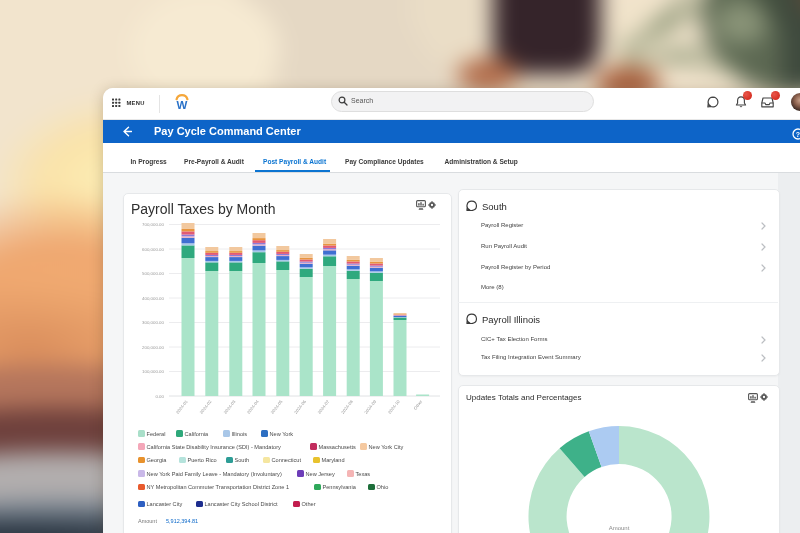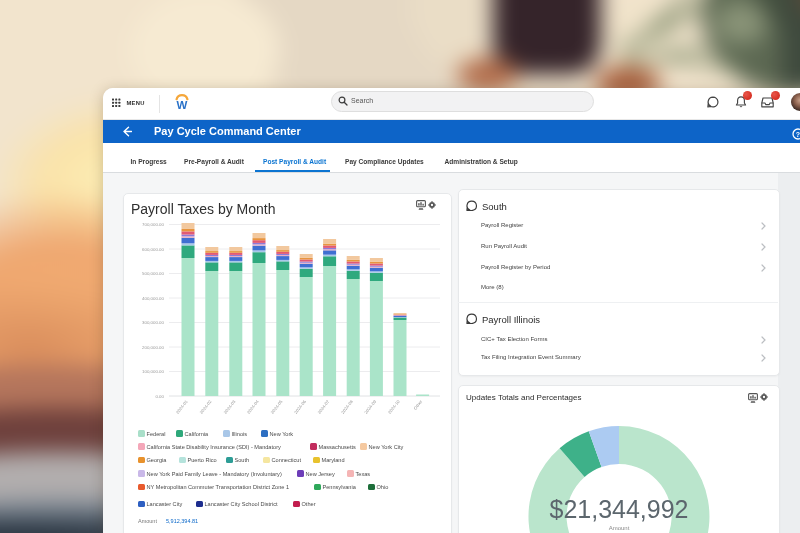--- a/index.html
+++ b/index.html
@@ -369,15 +369,14 @@
         <rect x="0.3" y="3.7" width="2" height="1.6"></rect>
         <rect x="6.7" y="3.7" width="2" height="1.6"></rect>
         <rect x="3.7" y="0.9" width="1.6" height="2" transform="rotate(45 4.5 4.5)"></rect>
         <rect x="3.7" y="6.1" width="1.6" height="2" transform="rotate(45 4.5 4.5)"></rect>
         <rect x="0.9" y="3.7" width="2" height="1.6" transform="rotate(45 4.5 4.5)"></rect>
         <rect x="6.1" y="3.7" width="2" height="1.6" transform="rotate(45 4.5 4.5)"></rect>
       </g>
   <circle cx="4.5" cy="4.5" r="1.3" fill="#fff"></circle>
 </svg>
 
-<div class="txt" style="left:619px;top:495px;transform:translateX(-50%);font-size:25px;color:#5c666d;">$21,344,992</div>
 <div class="txt" style="left:619px;top:525px;transform:translateX(-50%);font-size:6px;color:#8a8a8a;">Amount</div>
 </div>
 
 </body></html>

